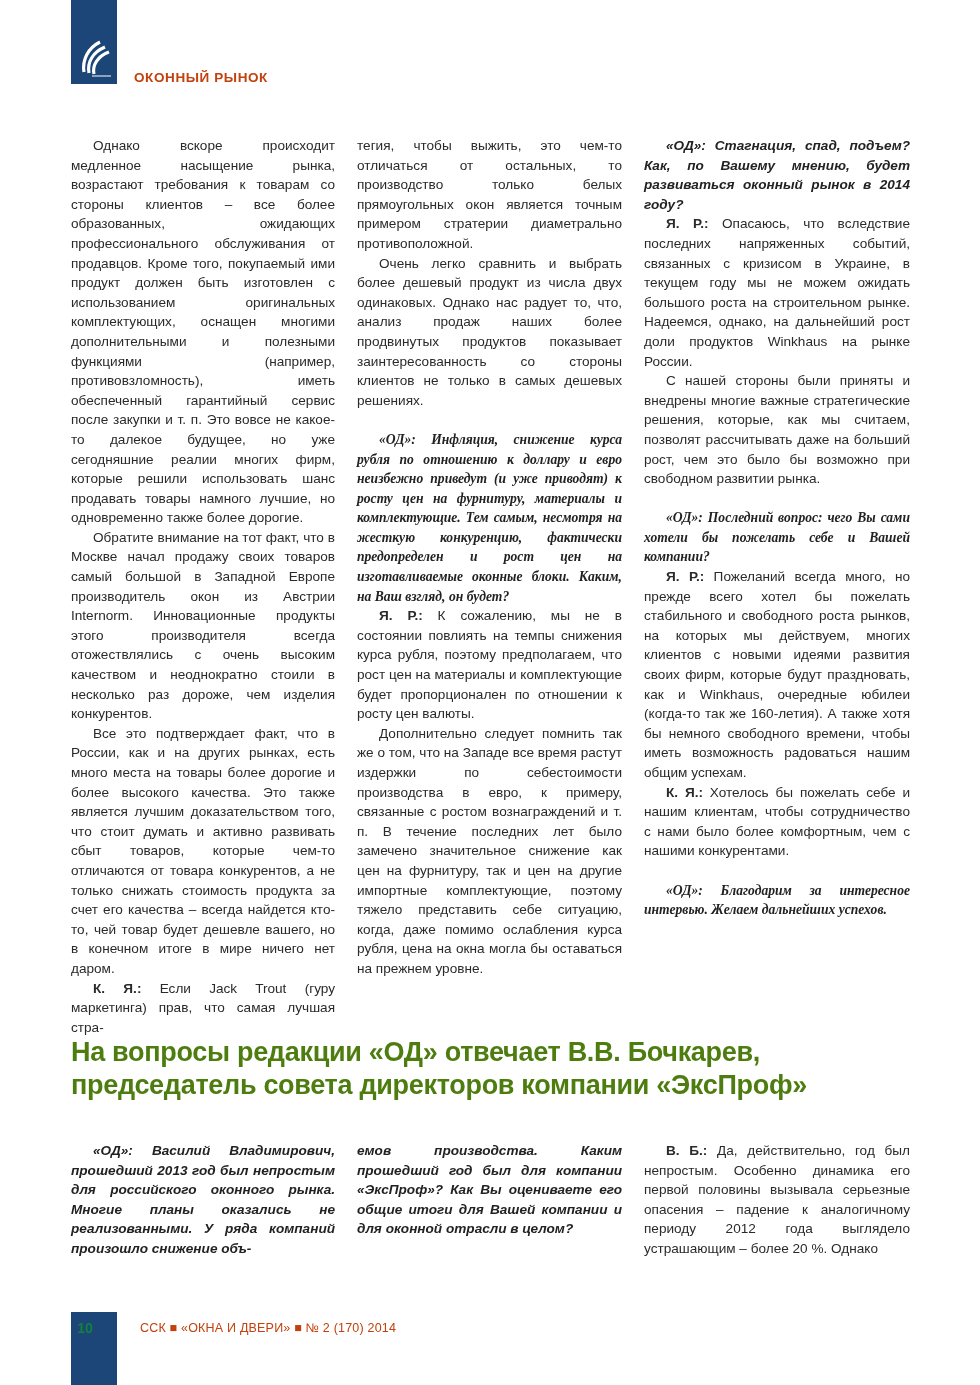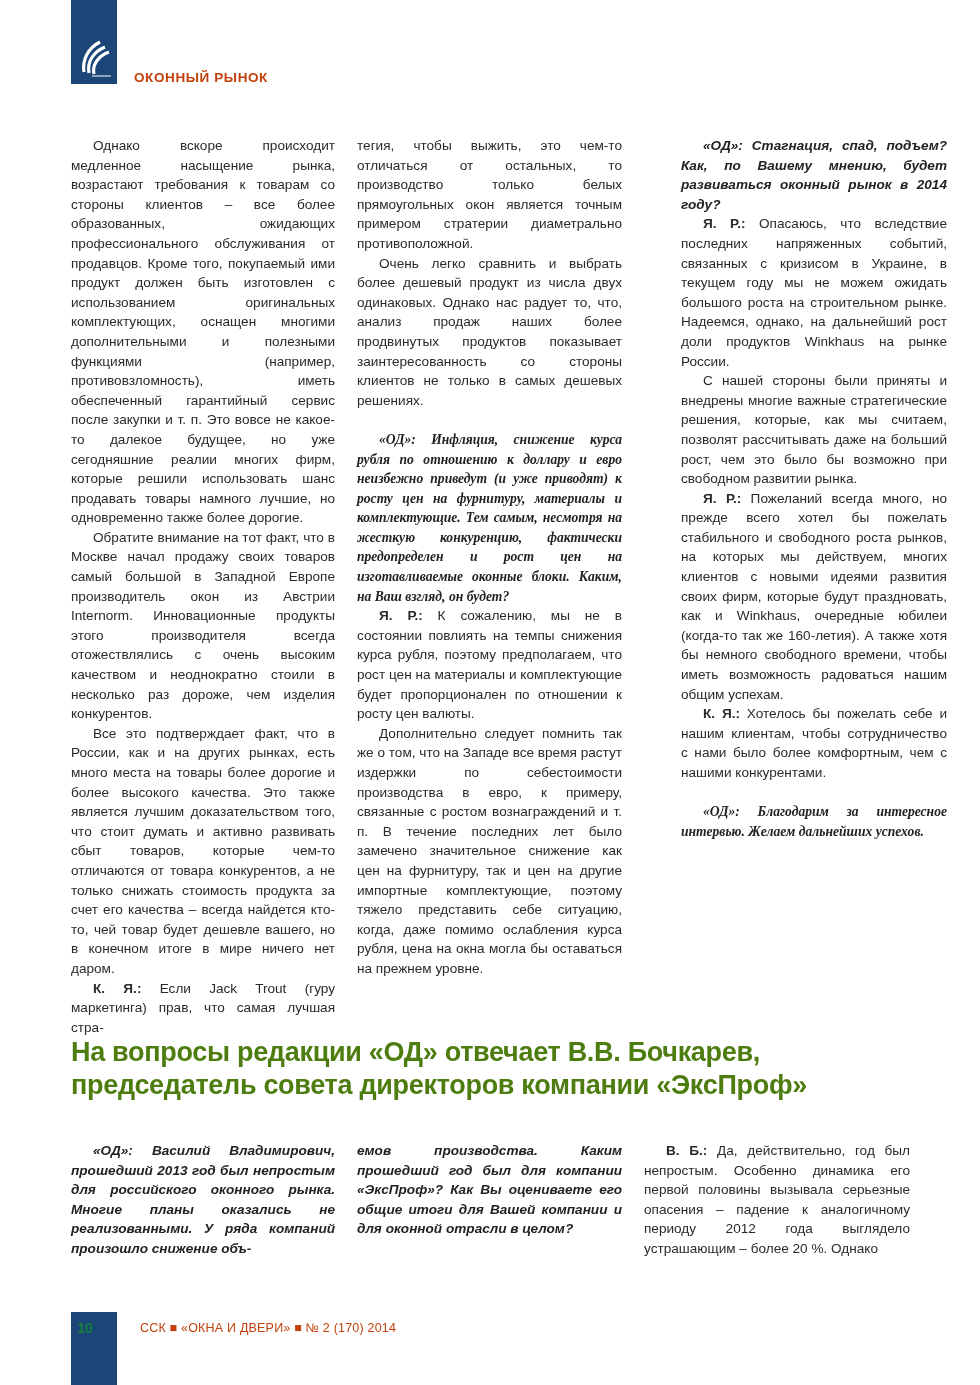--- a/index.html
+++ b/index.html
@@ -9,21 +9,21 @@
   .logo { position: absolute; left: 78px; top: 38px; width: 34px; height: 40px; }
   .section-title { position: absolute; left: 134px; top: 70px; font-size: 13.5px; font-weight: bold;
                    color: #c2410c; letter-spacing: 0.6px; }
   .col { position: absolute; font-size: 13.6px; line-height: 19.6px; text-align: justify; hyphens: manual; }
   .col p { margin: 0; text-indent: 22px; }
   .col p.q { font-weight: bold; font-style: italic; color: #222; }
   .col p.gap { margin-top: 19.6px; font-family: Liberation Serif, serif; }
   .col .sp { font-weight: bold; }
   #c1 { left: 71px; top: 136px; width: 264px; }
   #c2 { left: 357px; top: 136px; width: 265px; }
-  #c3 { left: 644px; top: 136px; width: 266px; margin-left: 37px; }
+  #c3 { left: 644px; top: 136px; width: 266px; }
   .headline { position: absolute; left: 71px; top: 1036px; width: 840px; font-size: 27px; line-height: 33px;
               font-weight: bold; color: #4d7c0f; letter-spacing: -0.3px; }
   #d1 { left: 71px; top: 1141px; width: 264px; }
   #d2 { left: 357px; top: 1141px; width: 265px; }
   #d3 { left: 644px; top: 1141px; width: 266px; }
   .footer-bar { position: absolute; left: 71px; top: 1312px; width: 46px; height: 73px; background: #1b4677; }
   .page-num { position: absolute; left: 71px; top: 1320px; width: 28px; text-align: center; color: #15803d;
               font-weight: bold; font-size: 14px; }
   .footer-text { position: absolute; left: 140px; top: 1321px; font-size: 12.5px; color: #c2410c; letter-spacing: 0.2px; }
 </style>
@@ -49,20 +49,21 @@
     <p style="text-indent: 0px;">тегия, чтобы выжить, это чем-то отличаться от остальных, то производство только белых прямоугольных окон является точным примером стратерии диаметрально противоположной.</p>
     <p>Очень легко сравнить и выбрать более дешевый продукт из числа двух одинаковых. Однако нас радует то, что, анализ продаж наших более продвинутых продуктов показывает заинтересованность со стороны клиентов не только в самых дешевых решениях.</p>
     <p class="gap q">«ОД»: Инфляция, снижение курса рубля по отношению к доллару и евро неизбежно приведут (и уже приводят) к росту цен на фурнитуру, материалы и комплектующие. Тем самым, несмотря на жесткую конкуренцию, фактически предопределен и рост цен на изготавливаемые оконные блоки. Каким, на Ваш взгляд, он будет?</p>
     <p><span class="sp">Я. Р.:</span><span> К сожалению, мы не в состоянии повлиять на темпы снижения курса рубля, поэтому предполагаем, что рост цен на материалы и комплектующие будет пропорционален по отношении к росту цен валюты.</span></p>
     <p>Дополнительно следует помнить так же о том, что на Западе все время растут издержки по себестоимости производства в евро, к примеру, связанные с ростом вознаграждений и т. п. В течение последних лет было замечено значительное снижение как цен на фурнитуру, так и цен на другие импортные комплектующие, поэтому тяжело представить себе ситуацию, когда, даже помимо ослабления курса рубля, цена на окна могла бы оставаться на прежнем уровне.</p>
   </div>
 <div class="col" id="c3">
     <p class="q">«ОД»: Стагнация, спад, подъем? Как, по Вашему мнению, будет развиваться оконный рынок в 2014 году?</p>
     <p><span class="sp">Я. Р.:</span><span> Опасаюсь, что вследствие последних напряженных событий, связанных с кризисом в Украине, в текущем году мы не можем ожидать большого роста на строительном рынке. Надеемся, однако, на дальнейший рост доли продуктов Winkhaus на рынке России.</span></p>
     <p>С нашей стороны были приняты и внедрены многие важные стратегические решения, которые, как мы считаем, позволят рассчитывать даже на больший рост, чем это было бы возможно при свободном развитии рынка.</p>
+    <p class="gap q">«ОД»: Последний вопрос: чего Вы сами хотели бы пожелать себе и Вашей компании?</p>
     <p><span class="sp">Я. Р.:</span><span> Пожеланий всегда много, но прежде всего хотел бы пожелать стабильного и свободного роста рынков, на которых мы действуем, многих клиентов с новыми идеями развития своих фирм, которые будут праздновать, как и Winkhaus, очередные юбилеи (когда-то так же 160-летия). А также хотя бы немного свободного времени, чтобы иметь возможность радоваться нашим общим успехам.</span></p>
     <p><span class="sp">К. Я.:</span><span> Хотелось бы пожелать себе и нашим клиентам, чтобы сотрудничество с нами было более комфортным, чем с нашими конкурентами.</span></p>
     <p class="gap q">«ОД»: Благодарим за интересное интервью. Желаем дальнейших успехов.</p>
   </div>
 
 <div class="headline">
   <div>На вопросы редакции «ОД» отвечает В.В. Бочкарев,</div>
   <div>председатель совета директоров компании «ЭксПроф»</div>
 </div>
 

